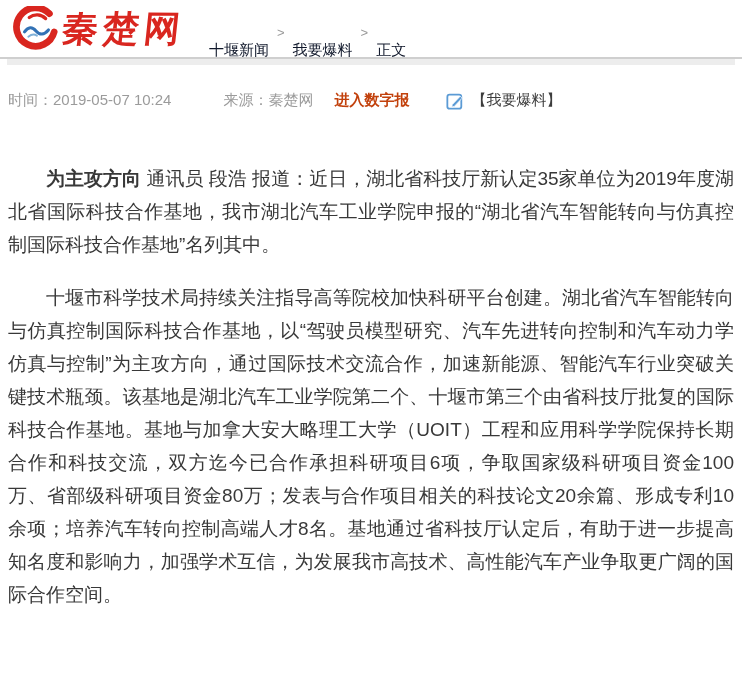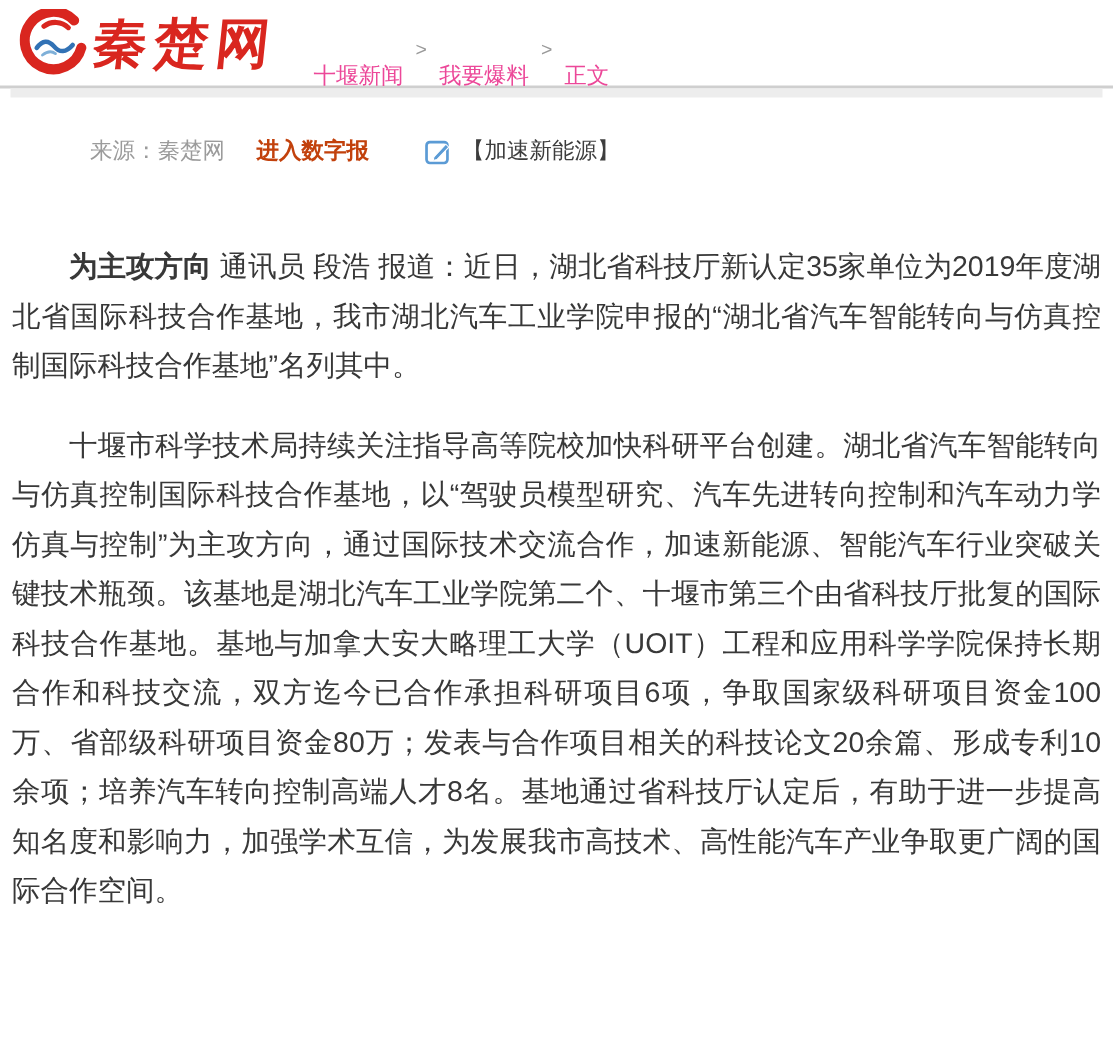--- a/index.html
+++ b/index.html
@@ -39,21 +39,21 @@
   }
   .breadcrumb {
     margin-left: 24px;
     margin-top: 8px;
     font-size: 15px;
     color: #5a5a5a;
     display: flex;
     align-items: center;
     white-space: nowrap;
   }
-  .breadcrumb .crumb { color: #ec4899; text-decoration: none; cursor: pointer; margin-top: 36px; }
+  .breadcrumb .crumb { color: #0f172a; text-decoration: none; cursor: pointer; margin-top: 36px; }
   .breadcrumb .sep { color: #9a9a9a; padding: 0 8px; font-size: 13px; }
 
   
   .header-divider { border-top: 2px solid #cfcfcf; }
   .header-divider-shadow { height: 6px; background: #ededed; margin: 0 7px; }
 
   
   .article { padding: 0 8px; box-sizing: border-box; }
   .article-title {
     margin: 26px 0 0 0;
@@ -116,28 +116,29 @@
         <a class="crumb">正文</a>
       </nav>
   </header>
 
   <div class="header-divider"></div>
   <div class="header-divider-shadow"></div>
 
   <main class="article">
 
     <div class="article-meta">
+      <span class="meta-time">时间：2019-05-07 10:24</span>
       <span class="meta-source">来源：秦楚网</span>
       <a class="meta-digital">进入数字报</a>
       <a class="meta-report">
         <svg class="edit-icon" viewBox="0 0 20 20" aria-hidden="true">
           <rect x="1.5" y="3" width="15.5" height="15.5" rx="2.5" fill="none" stroke="#5b9bd5" stroke-width="2"></rect>
           <path d="M7 14 L15.8 4.6 L18 6.8 L9.2 16 L6.4 16.6 Z" fill="#5b9bd5" stroke="#ffffff" stroke-width="0.8"></path>
         </svg>
-        <span>【加速新能源】</span>
+        <span>【我要爆料】</span>
       </a>
     </div>
 
     <div class="article-body" id="article-body">
         <p><b>为主攻方向</b> 通讯员 段浩 报道：近日，湖北省科技厅新认定35家单位为2019年度湖北省国际科技合作基地，我市湖北汽车工业学院申报的“湖北省汽车智能转向与仿真控制国际科技合作基地”名列其中。</p>
         <p>十堰市科学技术局持续关注指导高等院校加快科研平台创建。湖北省汽车智能转向与仿真控制国际科技合作基地，以“驾驶员模型研究、汽车先进转向控制和汽车动力学仿真与控制”为主攻方向，通过国际技术交流合作，加速新能源、智能汽车行业突破关键技术瓶颈。该基地是湖北汽车工业学院第二个、十堰市第三个由省科技厅批复的国际科技合作基地。基地与加拿大安大略理工大学（UOIT）工程和应用科学学院保持长期合作和科技交流，双方迄今已合作承担科研项目6项，争取国家级科研项目资金100万、省部级科研项目资金80万；发表与合作项目相关的科技论文20余篇、形成专利10余项；培养汽车转向控制高端人才8名。基地通过省科技厅认定后，有助于进一步提高知名度和影响力，加强学术互信，为发展我市高技术、高性能汽车产业争取更广阔的国际合作空间。</p>
       </div>
   </main>
 
 </div>

